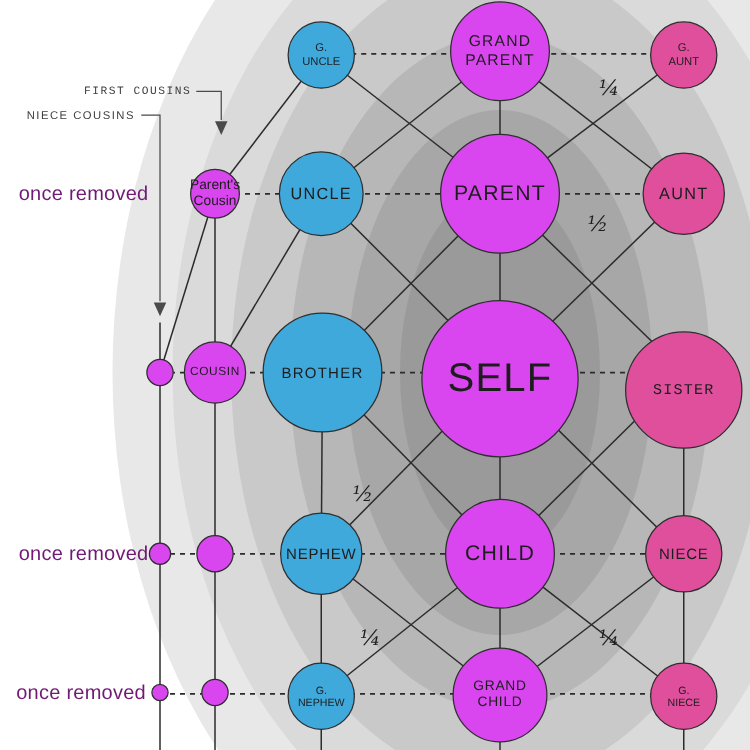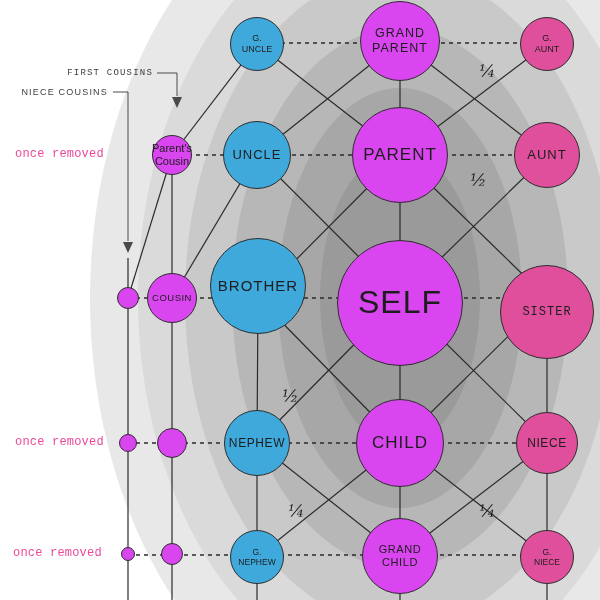--- a/index.html
+++ b/index.html
@@ -8,22 +8,22 @@
   #stage{position:relative;width:600px;height:600px;background:#ffffff;overflow:hidden;}
   #bg{position:absolute;left:0;top:0;z-index:1;}
   .node{position:absolute;z-index:2;border-radius:50%;border:1.5px solid #2e2e2e;
         box-sizing:border-box;display:flex;flex-direction:column;align-items:center;
         justify-content:center;text-align:center;color:#1d1d1d;line-height:1.18;}
   .blue{background:#3FA9DC;}
   .yellow{background:#d946ef;}
   .pink{background:#DF4F9C;}
   .side-caps{position:absolute;z-index:3;font-size:9px;letter-spacing:1.2px;
              color:#3d3d3d;white-space:nowrap;}
-  .side-removed{position:absolute;z-index:3;font-size:12px;color:#ec4899;
-                white-space:nowrap;letter-spacing:0.2px;font-family:Liberation Mono, monospace;}
+  .side-removed{position:absolute;z-index:3;font-size:16px;color:#701a75;
+                white-space:nowrap;letter-spacing:0.2px;}
   .fraction{position:absolute;z-index:3;font-family:"DejaVu Serif",serif;
             font-style:italic;font-size:17px;color:#1d1d1d;}
   .ls1{letter-spacing:1px;}
 </style>
 </head>
 <body>
 
 <div id="stage">
 
   <svg id="bg" width="600" height="600" viewBox="0 0 600 600">
@@ -119,21 +119,21 @@
     <span>PARENT</span>
   </div>
   <div class="node pink ls1" style="left:514px;top:122px;width:66px;height:66px;font-size:13px;">
     <span>AUNT</span>
   </div>
 
   <div class="node yellow" style="left:117px;top:287px;width:22px;height:22px;"></div>
   <div class="node yellow" style="left:147px;top:273px;width:50px;height:50px;font-size:9.5px;letter-spacing:.5px;">
     <span>COUSIN</span>
   </div>
-  <div class="node blue ls1" style="left:210px;top:238px;width:96px;height:96px;font-size:15px;">
+  <div class="node blue ls1" style="left:210px;top:250px;width:96px;height:96px;font-size:12px;">
     <span>BROTHER</span>
   </div>
   <div class="node yellow ls1" style="left:337px;top:240px;width:126px;height:126px;font-size:32px;">
     <span>SELF</span>
   </div>
   <div class="node pink ls1" style="left:500px;top:265px;width:94px;height:94px;font-size:12px;font-family:Liberation Mono, monospace;">
     <span>SISTER</span>
   </div>
 
   <div class="node yellow" style="left:119px;top:434px;width:18px;height:18px;"></div>

